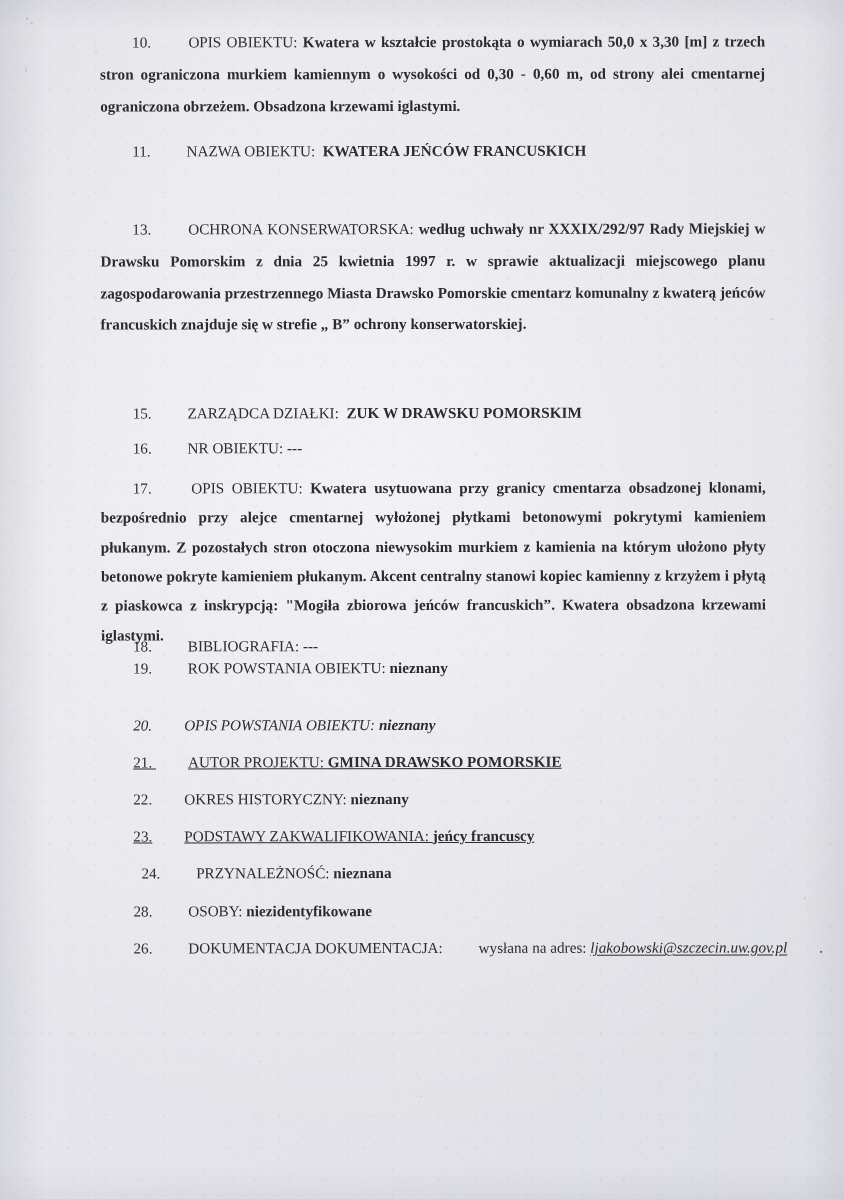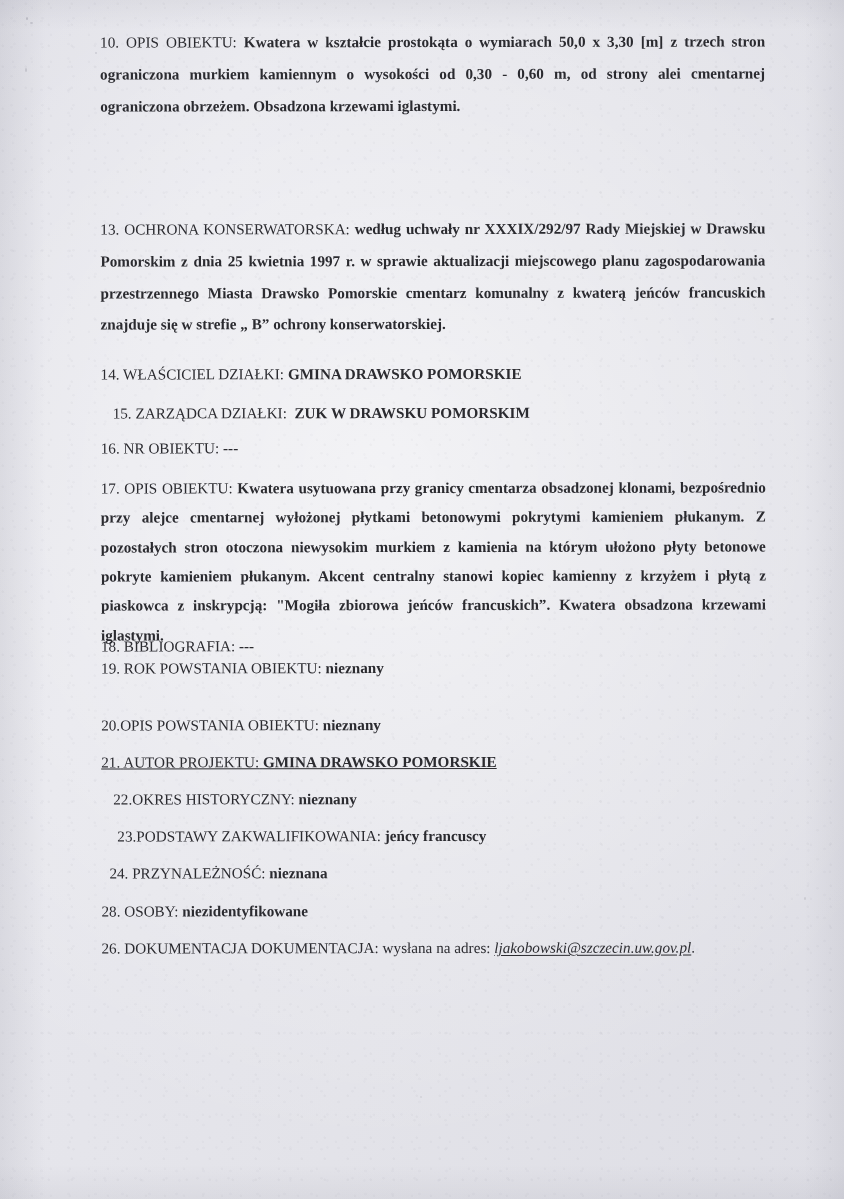--- a/index.html
+++ b/index.html
@@ -91,48 +91,48 @@
     margin: 0;
   }
   
   .entry.row {
     line-height: 1.0;
     margin: 0;
     text-align: left;
     white-space: nowrap;
   }
 
-  .lbl { font-weight: 400; }
+  .lbl { font-weight: 400; margin-left: 32px; }
   .val { font-weight: 700; }
 
   .entry.para > .val,
   .entry.para-tight > .val { font-weight: 700; }
 
   .email {
     text-decoration: underline;
     text-underline-offset: 1.5px;
     font-weight: 400;
     font-style: italic;
   }
 
   
   #item-10 { position:absolute; top: 26px;  left: 0; width: 665px; }
   #item-11 { position:absolute; top: 143px; left: 0; }
   #item-12 { position:absolute; top: 181px; left: 0; }
   #item-13 { position:absolute; top: 213px; left: 0; width: 665px; }
   #item-14 { position:absolute; top: 366px; left: 0; }
-  #item-15 { position:absolute; top: 405px; left: 12px; }
+  #item-15 { position:absolute; top: 405px; left: 0; }
   #item-16 { position:absolute; top: 440px; left: 0; }
   #item-17 { position:absolute; top: 473px; left: 0; width: 665px; }
   #item-18 { position:absolute; top: 638px; left: 0; }
   #item-19 { position:absolute; top: 660px; left: 0; }
-  #item-20 { position:absolute; top: 717px; left: 0; }
+  #item-20 { position:absolute; top: 717px; left: 0; font-style: italic; }
   #item-21 { position:absolute; top: 754px; left: 0; text-decoration: underline; }
-  #item-22 { position:absolute; top: 791px; left: 12px; }
-  #item-23 { position:absolute; top: 828px; left: 16px; }
+  #item-22 { position:absolute; top: 791px; left: 0; }
+  #item-23 { position:absolute; top: 828px; left: 0; text-decoration: underline; }
   #item-24 { position:absolute; top: 865px; left: 8px; }
   #item-25 { position:absolute; top: 903px; left: 0; }
   #item-26 { position:absolute; top: 940px; left: 0; }
 
   
   .sheet { transform: rotate(-0.09deg); transform-origin: 50% 0; }
 </style>
 </head>
 <body>
 
@@ -145,25 +145,25 @@
 <div class="speck s3"></div>
 <div class="speck s4"></div>
 <div class="speck s5"></div>
 <div class="speck s6"></div>
 <div class="speck s7"></div>
 
 <div class="sheet">
 
   <p class="entry para" id="item-10"><span class="lbl">10.</span> <span class="lbl">OPIS OBIEKTU:</span> <span class="val">Kwatera w kształcie prostokąta o wymiarach 50,0 x 3,30 [m] z trzech stron ograniczona murkiem kamiennym o wysokości od 0,30 - 0,60 m, od strony alei cmentarnej ograniczona obrzeżem. Obsadzona krzewami iglastymi.</span></p>
 
+  <p class="entry row" id="item-11"><span class="lbl">11.</span> <span class="lbl">NAZWA OBIEKTU:</span>&nbsp; <span class="val">KWATERA JEŃCÓW FRANCUSKICH</span></p>
 
 
   <p class="entry para" id="item-13"><span class="lbl">13.</span> <span class="lbl">OCHRONA KONSERWATORSKA:</span> <span class="val">według uchwały nr XXXIX/292/97 Rady Miejskiej w Drawsku Pomorskim z dnia 25 kwietnia 1997 r. w sprawie aktualizacji miejscowego planu zagospodarowania przestrzennego Miasta Drawsko Pomorskie cmentarz komunalny z kwaterą jeńców francuskich znajduje się w strefie „ B” ochrony konserwatorskiej.</span></p>
 
-  <p class="entry row" id="item-14"><span class="lbl">14.</span> <span class="lbl">WŁAŚCICIEL  DZIAŁKI:</span> <span class="val">GMINA DRAWSKO POMORSKIE</span></p>
 
   <p class="entry row" id="item-15"><span class="lbl">15.</span> <span class="lbl">ZARZĄDCA DZIAŁKI:</span>&nbsp; <span class="val">ZUK W DRAWSKU POMORSKIM</span></p>
 
   <p class="entry row" id="item-16"><span class="lbl">16.</span> <span class="lbl">NR OBIEKTU:</span> <span class="val">---</span></p>
 
   <p class="entry para-tight" id="item-17"><span class="lbl">17.</span> <span class="lbl">OPIS OBIEKTU:</span> <span class="val">Kwatera usytuowana przy granicy cmentarza obsadzonej klonami, bezpośrednio przy alejce cmentarnej wyłożonej płytkami betonowymi pokrytymi kamieniem płukanym. Z pozostałych stron otoczona niewysokim murkiem z kamienia na którym ułożono płyty betonowe pokryte kamieniem płukanym. Akcent centralny stanowi kopiec kamienny z krzyżem i płytą z piaskowca z inskrypcją: "Mogiła zbiorowa jeńców francuskich”. Kwatera obsadzona krzewami iglastymi.</span></p>
 
   <p class="entry row" id="item-18"><span class="lbl">18.</span> <span class="lbl">BIBLIOGRAFIA:</span> <span class="val">---</span></p>
 
   <p class="entry row" id="item-19"><span class="lbl">19.</span> <span class="lbl">ROK POWSTANIA OBIEKTU:</span> <span class="val">nieznany</span></p>

